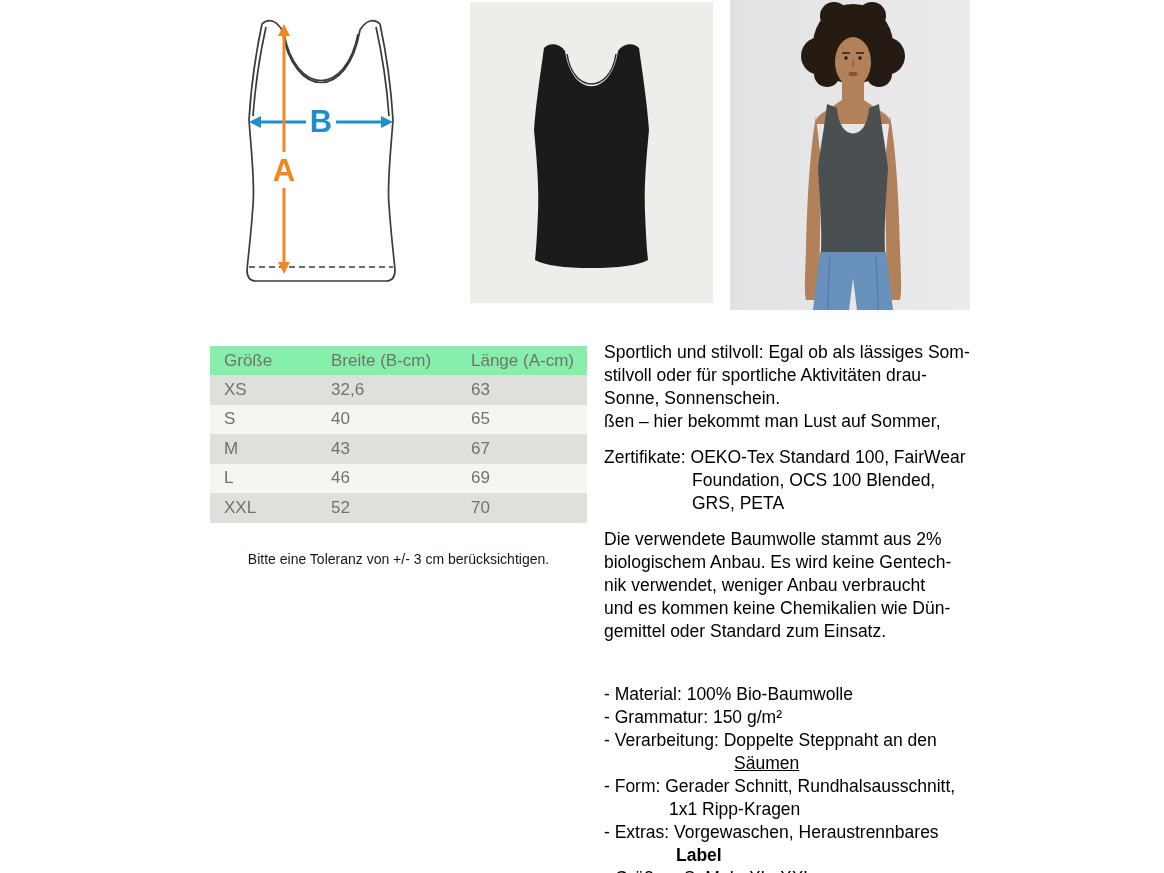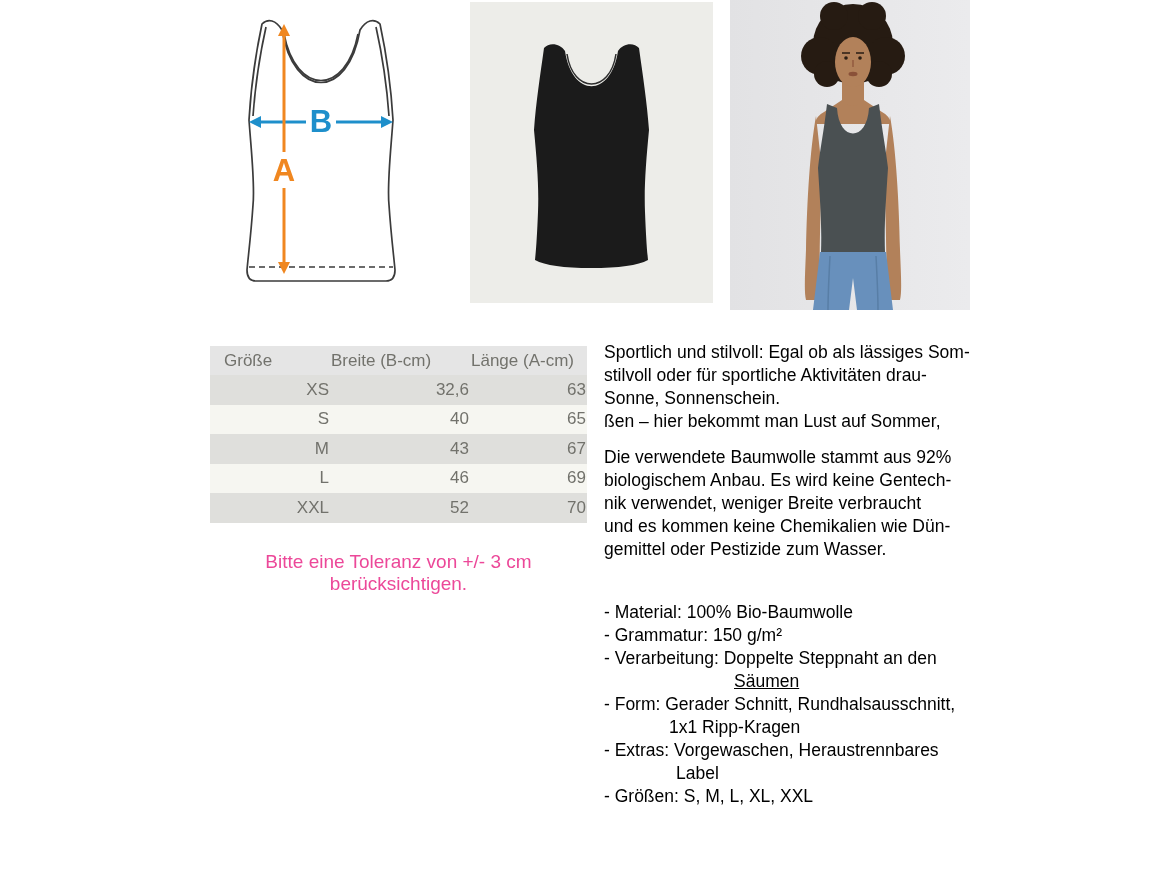--- a/index.html
+++ b/index.html
@@ -10,27 +10,27 @@
   .panel{position:absolute;top:0;}
   #diagram-panel{left:196px;width:250px;height:310px;background:#ffffff;}
   #product-photo-panel{left:470px;top:2px;width:243px;height:301px;background:#EDEDE9;}
   #model-photo-panel{left:730px;width:240px;height:310px;}
   .panel svg{display:block;width:100%;height:100%;}
 
   
   #size-block{position:absolute;left:210px;top:346px;width:377px;}
   table#size-table{border-collapse:collapse;width:377px;table-layout:fixed;
     font-size:17px;color:#72726C;}
-  #size-table th{font-weight:normal;text-align:left;height:27px;background:#e5e5e5;}
-  #size-table td{height:27.5px;text-align:right;}
+  #size-table th{font-weight:normal;text-align:left;height:27px;background:#86efac;}
+  #size-table td{height:27.5px;}
   #size-table th:first-child,#size-table td:first-child{padding-left:14px;}
   #size-table tbody tr:nth-child(odd){background:#DFDFDC;}
   #size-table tbody tr:nth-child(even){background:#F6F6F1;}
 
-  #tolerance-note{margin-top:28px;text-align:center;font-size:19px;color:#ec4899;}
+  #tolerance-note{margin-top:28px;text-align:center;font-size:14px;color:#0f172a;}
 
   
   #description-col{position:absolute;left:604px;top:341px;width:385px;
     font-size:17.5px;line-height:23px;color:#000000;}
   .para{margin:0 0 13px 0;}
   .para:last-child{margin-bottom:0;}
   #description-specs{margin-top:40px;}
   .txt-line{white-space:nowrap;}
 </style>
 </head>
@@ -200,32 +200,37 @@
   </div>
 
   <div id="description-col">
     <div class="para">
         <div class="txt-line">Sportlich und stilvoll: Egal ob als lässiges Som-</div>
         <div class="txt-line">stilvoll oder für sportliche Aktivitäten drau-</div>
         <div class="txt-line">Sonne, Sonnenschein.</div>
         <div class="txt-line">ßen – hier bekommt man Lust auf Sommer,</div>
       </div>
     <div class="para">
-        <div class="txt-line">Die verwendete Baumwolle stammt aus 92%</div>
+        <div class="txt-line">Zertifikate: OEKO-Tex Standard 100, FairWear</div>
+        <div class="txt-line" style="padding-left: 88px;">Foundation, OCS 100 Blended,</div>
+        <div class="txt-line" style="padding-left: 88px;">GRS, PETA</div>
+      </div>
+    <div class="para">
+        <div class="txt-line">Die verwendete Baumwolle stammt aus 2%</div>
         <div class="txt-line">biologischem Anbau. Es wird keine Gentech-</div>
-        <div class="txt-line">nik verwendet, weniger Breite verbraucht</div>
+        <div class="txt-line">nik verwendet, weniger Anbau verbraucht</div>
         <div class="txt-line">und es kommen keine Chemikalien wie Dün-</div>
-        <div class="txt-line">gemittel oder Pestizide zum Wasser.</div>
+        <div class="txt-line">gemittel oder Standard zum Einsatz.</div>
       </div>
     <div class="para" id="description-specs">
         <div class="txt-line">- Material: 100% Bio-Baumwolle</div>
         <div class="txt-line">- Grammatur: 150 g/m²</div>
         <div class="txt-line">- Verarbeitung: Doppelte Steppnaht an den</div>
         <div class="txt-line" style="padding-left: 130px; text-decoration: underline;">Säumen</div>
         <div class="txt-line">- Form: Gerader Schnitt, Rundhalsausschnitt,</div>
         <div class="txt-line" style="padding-left: 65px;">1x1 Ripp-Kragen</div>
         <div class="txt-line">- Extras: Vorgewaschen, Heraustrennbares</div>
-        <div class="txt-line" style="padding-left: 72px;">Label</div>
+        <div class="txt-line" style="padding-left: 72px; font-weight: bold;">Label</div>
         <div class="txt-line">- Größen: S, M, L, XL, XXL</div>
       </div>
   </div>
 
 </div>
 
 </body></html>

